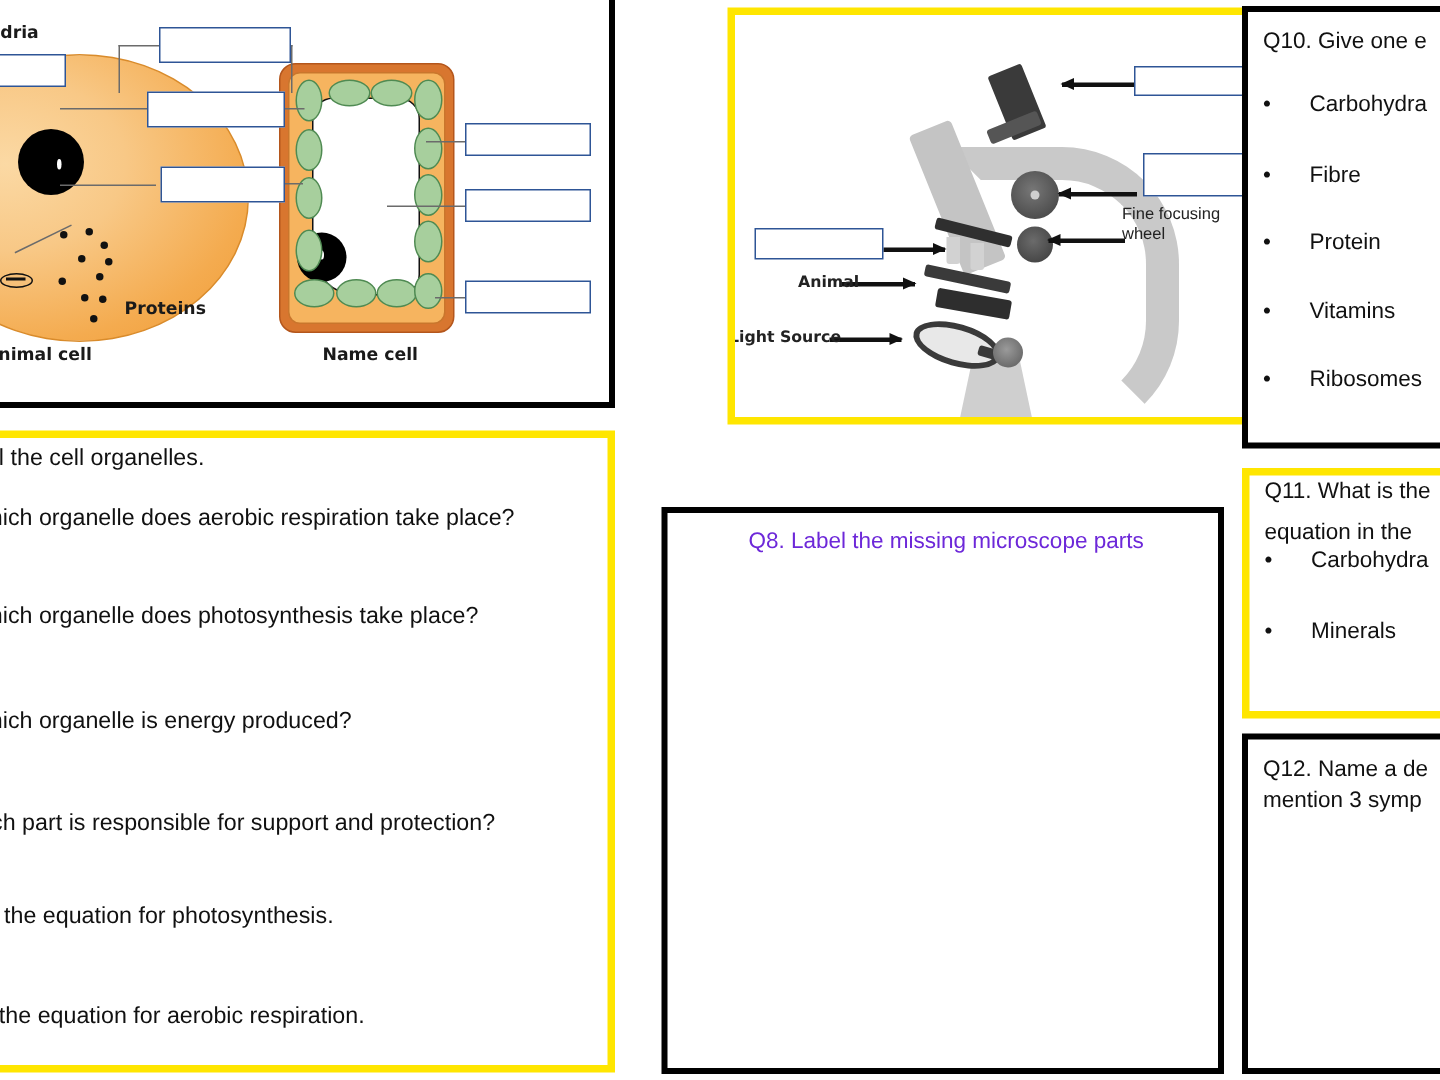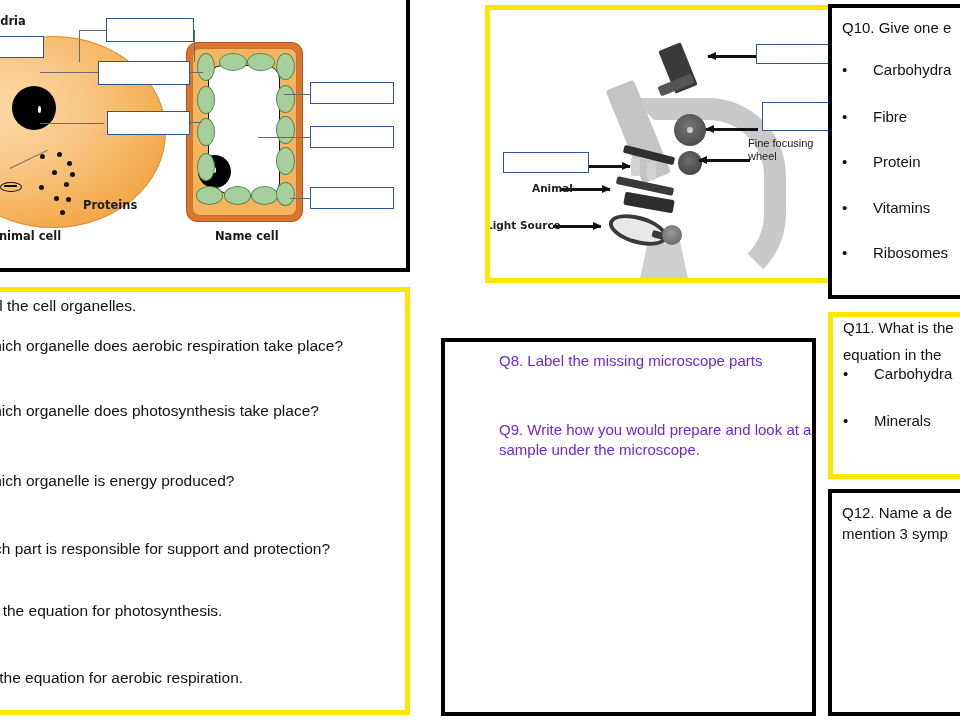--- a/index.html
+++ b/index.html
@@ -226,21 +226,20 @@
     <div class="blue-box" style="left:13px;top:142px;width:86px;height:21px;"></div>
 
     <div class="scope-lbl" style="left:258px;top:127px;width:74px;">Fine focusing wheel</div>
     <div class="scope-lbl bold" style="left:42px;top:172px;">Animal</div>
     <div class="scope-lbl bold" style="left:-4px;top:209px;">Light Source</div>
   </div>
 </div>
 
 <div class="panel b-black" id="q89-panel">
   <div class="q89text" style="top:9px;">Q8. Label the missing microscope parts</div>
-  <div class="q89text" style="top:78px;">Q9. Write how you would prepare and look at a sample under the microscope.</div>
 </div>
 
 <div class="panel b-black" id="q10-panel">
   <div class="rq-head" style="top:10px;">Q10. Give one e</div>
   <div class="rbullet" style="left:10px;top:53px;">
     <span class="dot">•</span>
     <span class="txt">Carbohydra</span>
   </div>
   <div class="rbullet" style="left:10px;top:100px;">
     <span class="dot">•</span>

